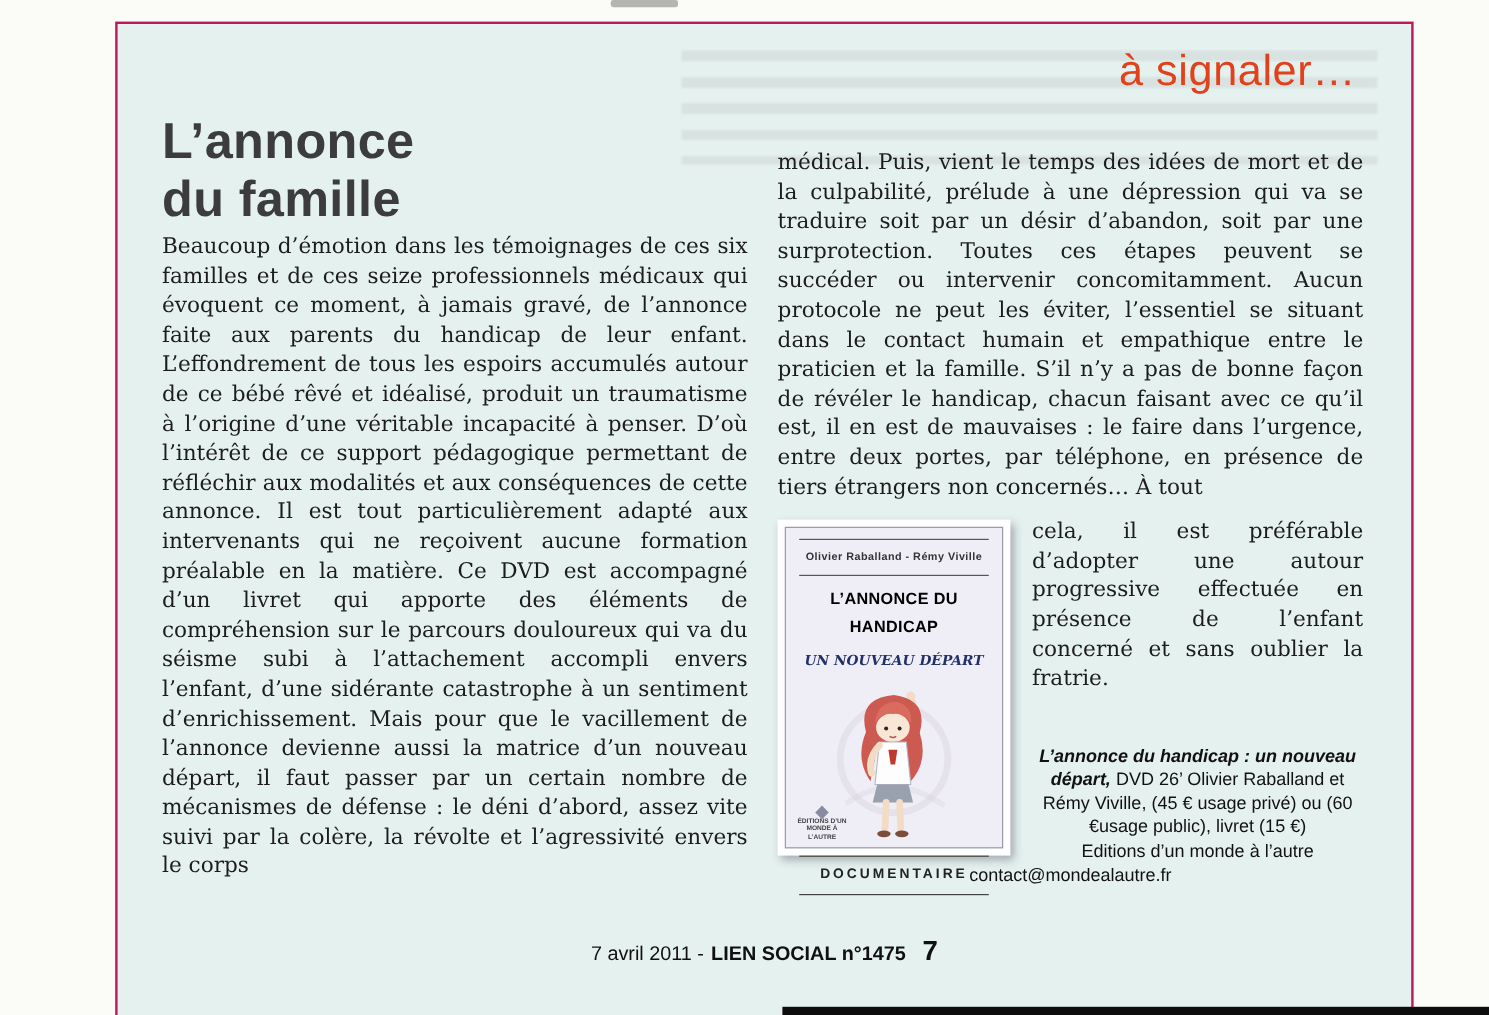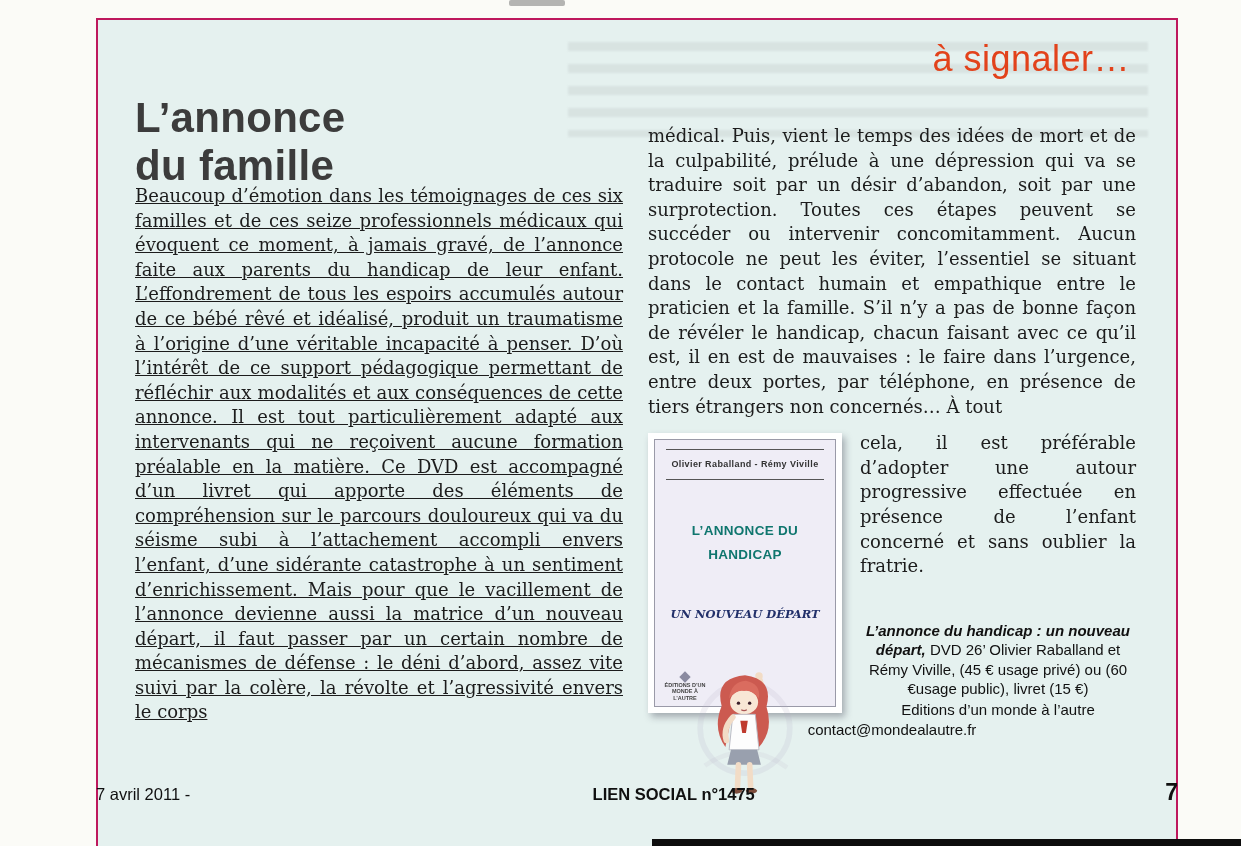--- a/index.html
+++ b/index.html
@@ -40,51 +40,50 @@
     font-size:42px; line-height:48px;
     color:#3c3c3c; letter-spacing:0.3px;
   }
 
   .col {
     position:absolute;
     font-family:"DejaVu Serif","Liberation Serif",serif;
     font-size:18px; line-height:24.6px;
     text-align:justify; color:#1c1c1c;
   }
-  .col-left  { left:37px;  top:164px; width:488px;text-decoration:underline; }
+  .col-left  { left:37px;  top:174px; width:488px; }
   .col-right { left:550px; top:104px; width:488px; }
 
   .wrap-zone { margin-top:12px; }
   .wrap-zone::after { content:""; display:block; clear:both; }
 
   
   .dvd-outer {
     float:left; margin:2px 18px 4px 0;
     padding:6px; background:#ffffff;
     box-shadow:3px 4px 7px rgba(40,40,60,0.35);
   }
   .dvd-cover {
     width:182px; height:268px;
     background:#efedf6;
     border:1px solid #9a9aa8;
     position:relative;
     display:flex; flex-direction:column; align-items:center;
     font-family:"Liberation Sans", sans-serif;
     text-align:center;
-    gap:32px;
   }
   .dvd-authors {
     margin-top:9px; width:88%;
     border-top:1px solid #555; border-bottom:1px solid #555;
     font-size:9px; font-weight:bold; color:#333;
     padding:2px 0; letter-spacing:0.4px;
   }
   .dvd-title {
     margin-top:7px; font-size:13.5px; font-weight:bold;
-    color:#0f766e; letter-spacing:0.3px;
+    color:#000000; letter-spacing:0.3px;
   }
   .dvd-subtitle {
     margin-top:2px; font-size:11.5px; font-weight:bold; font-style:italic;
     color:#22306a; font-family:"DejaVu Serif", serif;
   }
   .dvd-illustration { margin-top:4px; }
   .dvd-genre {
     margin-top:auto; margin-bottom:46px; width:88%;
     border-top:1px solid #444; border-bottom:1px solid #444;
     font-size:11.5px; font-weight:bold; letter-spacing:2.5px;
@@ -106,21 +105,21 @@
     font-size:15px; line-height:19.5px;
     color:#111; text-align:center;
     margin-top:42px;
   }
   .caption .cap-title { font-weight:bold; font-style:italic; }
   .caption .cap-line { margin-top:1px; }
 
   
   .footer {
     position:absolute; left:96px; top:779px; width:1082px;
-    display:flex; justify-content:space-between; align-items:baseline;
+    display:flex; justify-content:center; align-items:baseline;
     font-size:16.5px; color:#101010;
   }
   .footer .f-date { margin-right:6px; }
   .footer .f-journal { font-weight:bold; }
   .footer .f-page { font-weight:bold; font-size:23px; margin-left:14px; }
 
   
   .scan-bar-bottom {
     position:absolute; left:652px; bottom:0; width:589px; height:7px;
     background:#0d0d0d;

